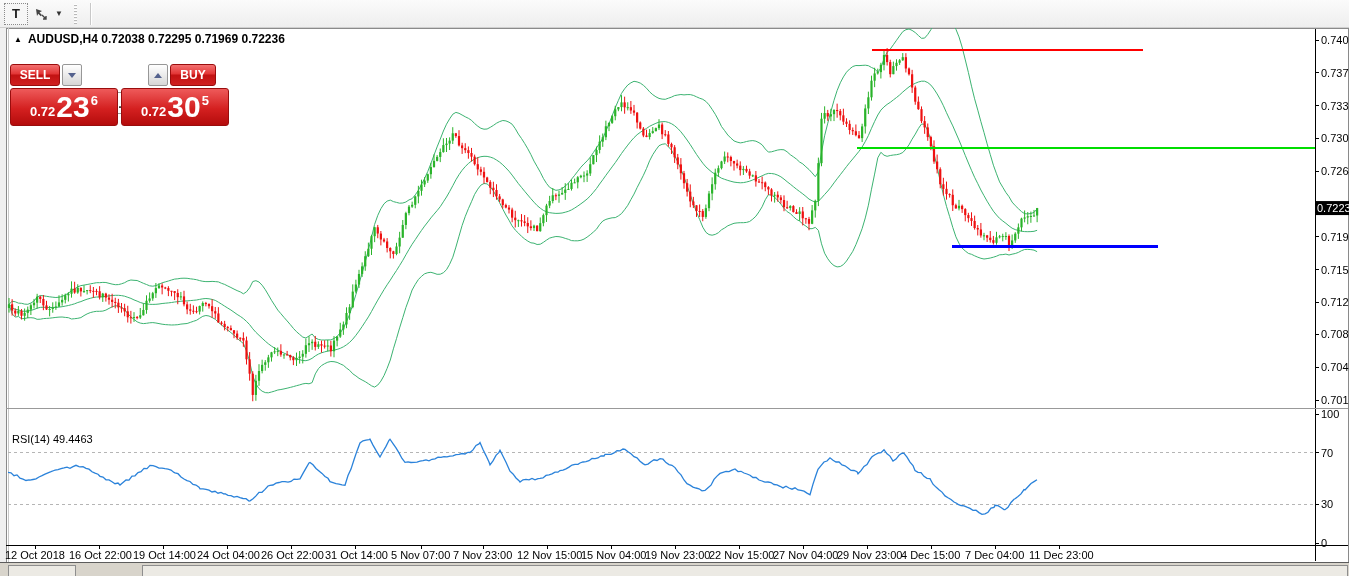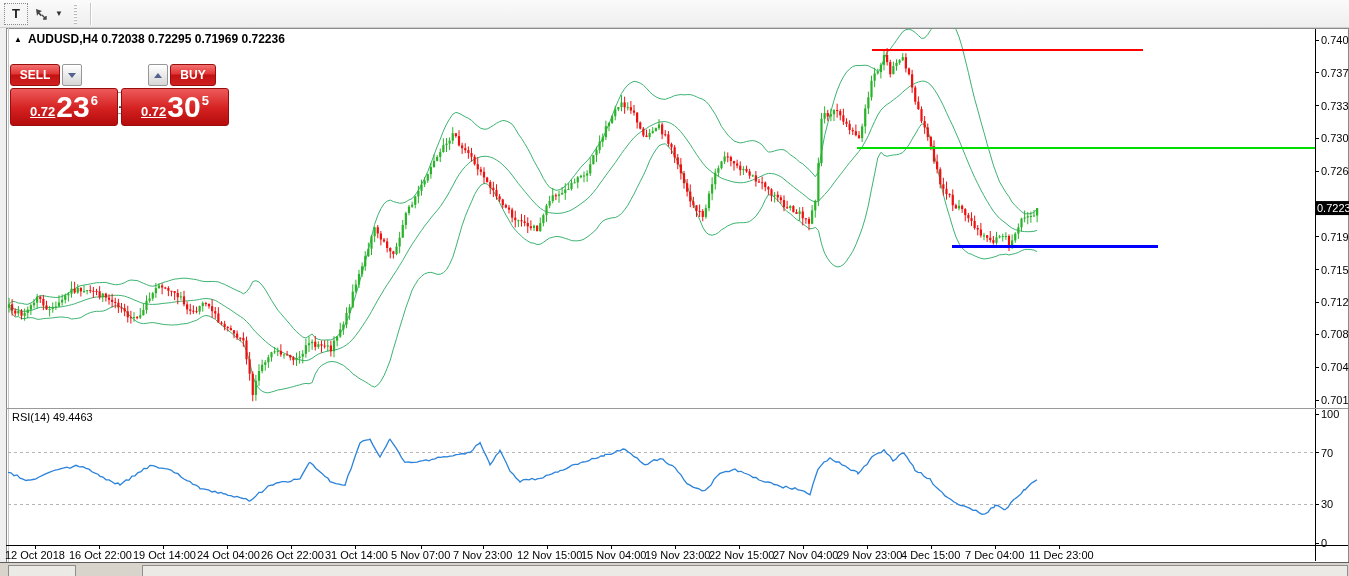--- a/index.html
+++ b/index.html
@@ -37,21 +37,21 @@
   }
   
   #chart-svg{position:absolute;left:0;top:28px;}
   #chart-title{
     position:absolute;left:14px;top:32px;font-size:12px;font-weight:bold;color:#000;
     display:flex;align-items:center;white-space:pre;
   }
   #chart-title .tri{font-size:8px;margin-right:6px;}
   #chart-title span{margin-right:0;}
   #rsi-label{
-    position:absolute;left:12px;top:411px;font-size:11px;color:#000;
+    position:absolute;left:12px;top:433px;font-size:11px;color:#000;
   }
   
   #oneclick{position:absolute;left:10px;top:64px;width:219px;}
   .oc-row1{display:flex;height:22px;}
   .oc-btn{
     background:linear-gradient(#f37070 0%,#e23535 45%,#c21212 50%,#cf1f1f 100%);
     border:1px solid #9a0d0d;border-radius:3px;color:#fff;font-size:12px;font-weight:bold;
     display:flex;align-items:center;justify-content:center;box-sizing:border-box;
   }
   #sell-btn{width:50px;}
@@ -69,21 +69,21 @@
   }
   #buy-btn{margin-left:2px;}
   .oc-row2{display:flex;margin-top:2px;}
   .price-btn{
     height:38px;border-radius:3px;border:1px solid #9a0d0d;color:#fff;box-sizing:border-box;
     background:linear-gradient(#ee5a5a 0%,#d42020 55%,#b40c0c 100%);
     display:flex;align-items:flex-end;justify-content:center;padding-bottom:3px;
   }
   #sell-price-btn{width:108px;margin-right:3px;}
   #buy-price-btn{width:108px;}
-  .p-prefix{font-size:13px;font-weight:bold;margin-bottom:3px;text-decoration:underline;}
+  .p-prefix{font-size:13px;font-weight:bold;margin-bottom:3px;}
   .p-big{font-size:30px;font-weight:bold;line-height:30px;margin:0 1px;}
   .p-sup{font-size:13px;font-weight:bold;margin-bottom:14px;}
 </style>
 </head>
 <body>
 
 <div id="toolbar">
   <div class="tool-btn dotted">T</div>
   <div class="tool-btn">
     <svg width="16" height="16" viewBox="0 0 16 16">

